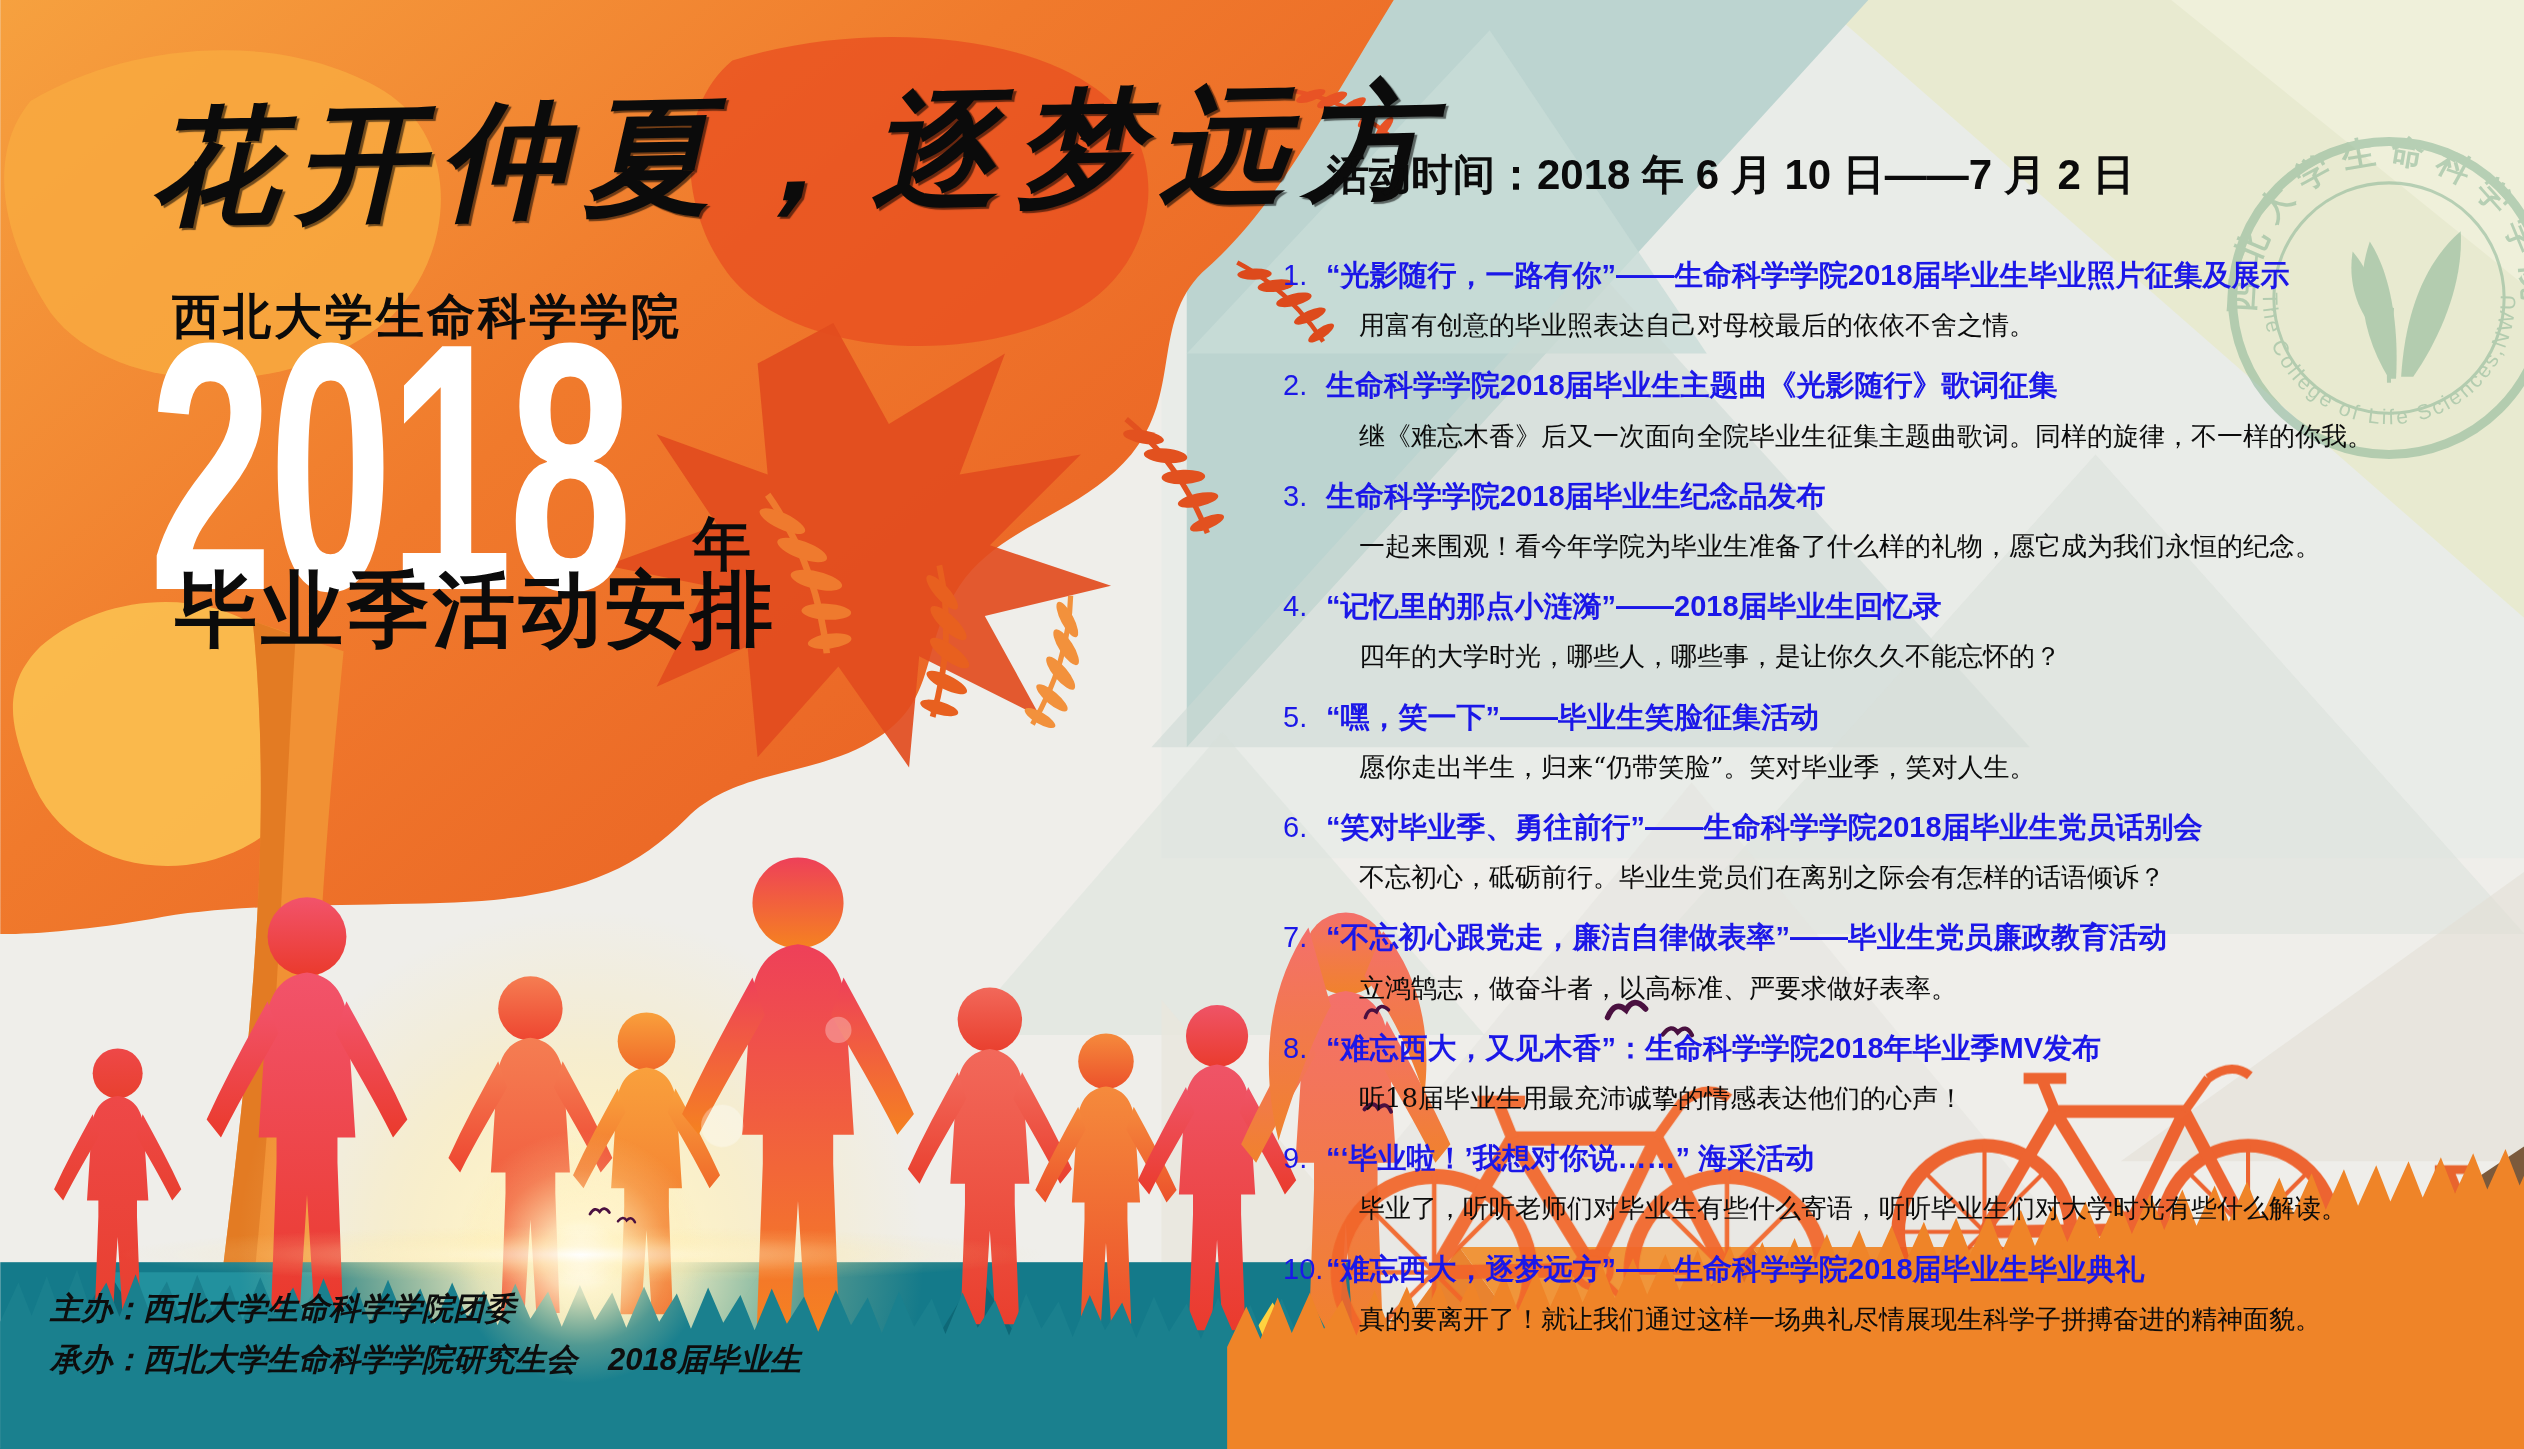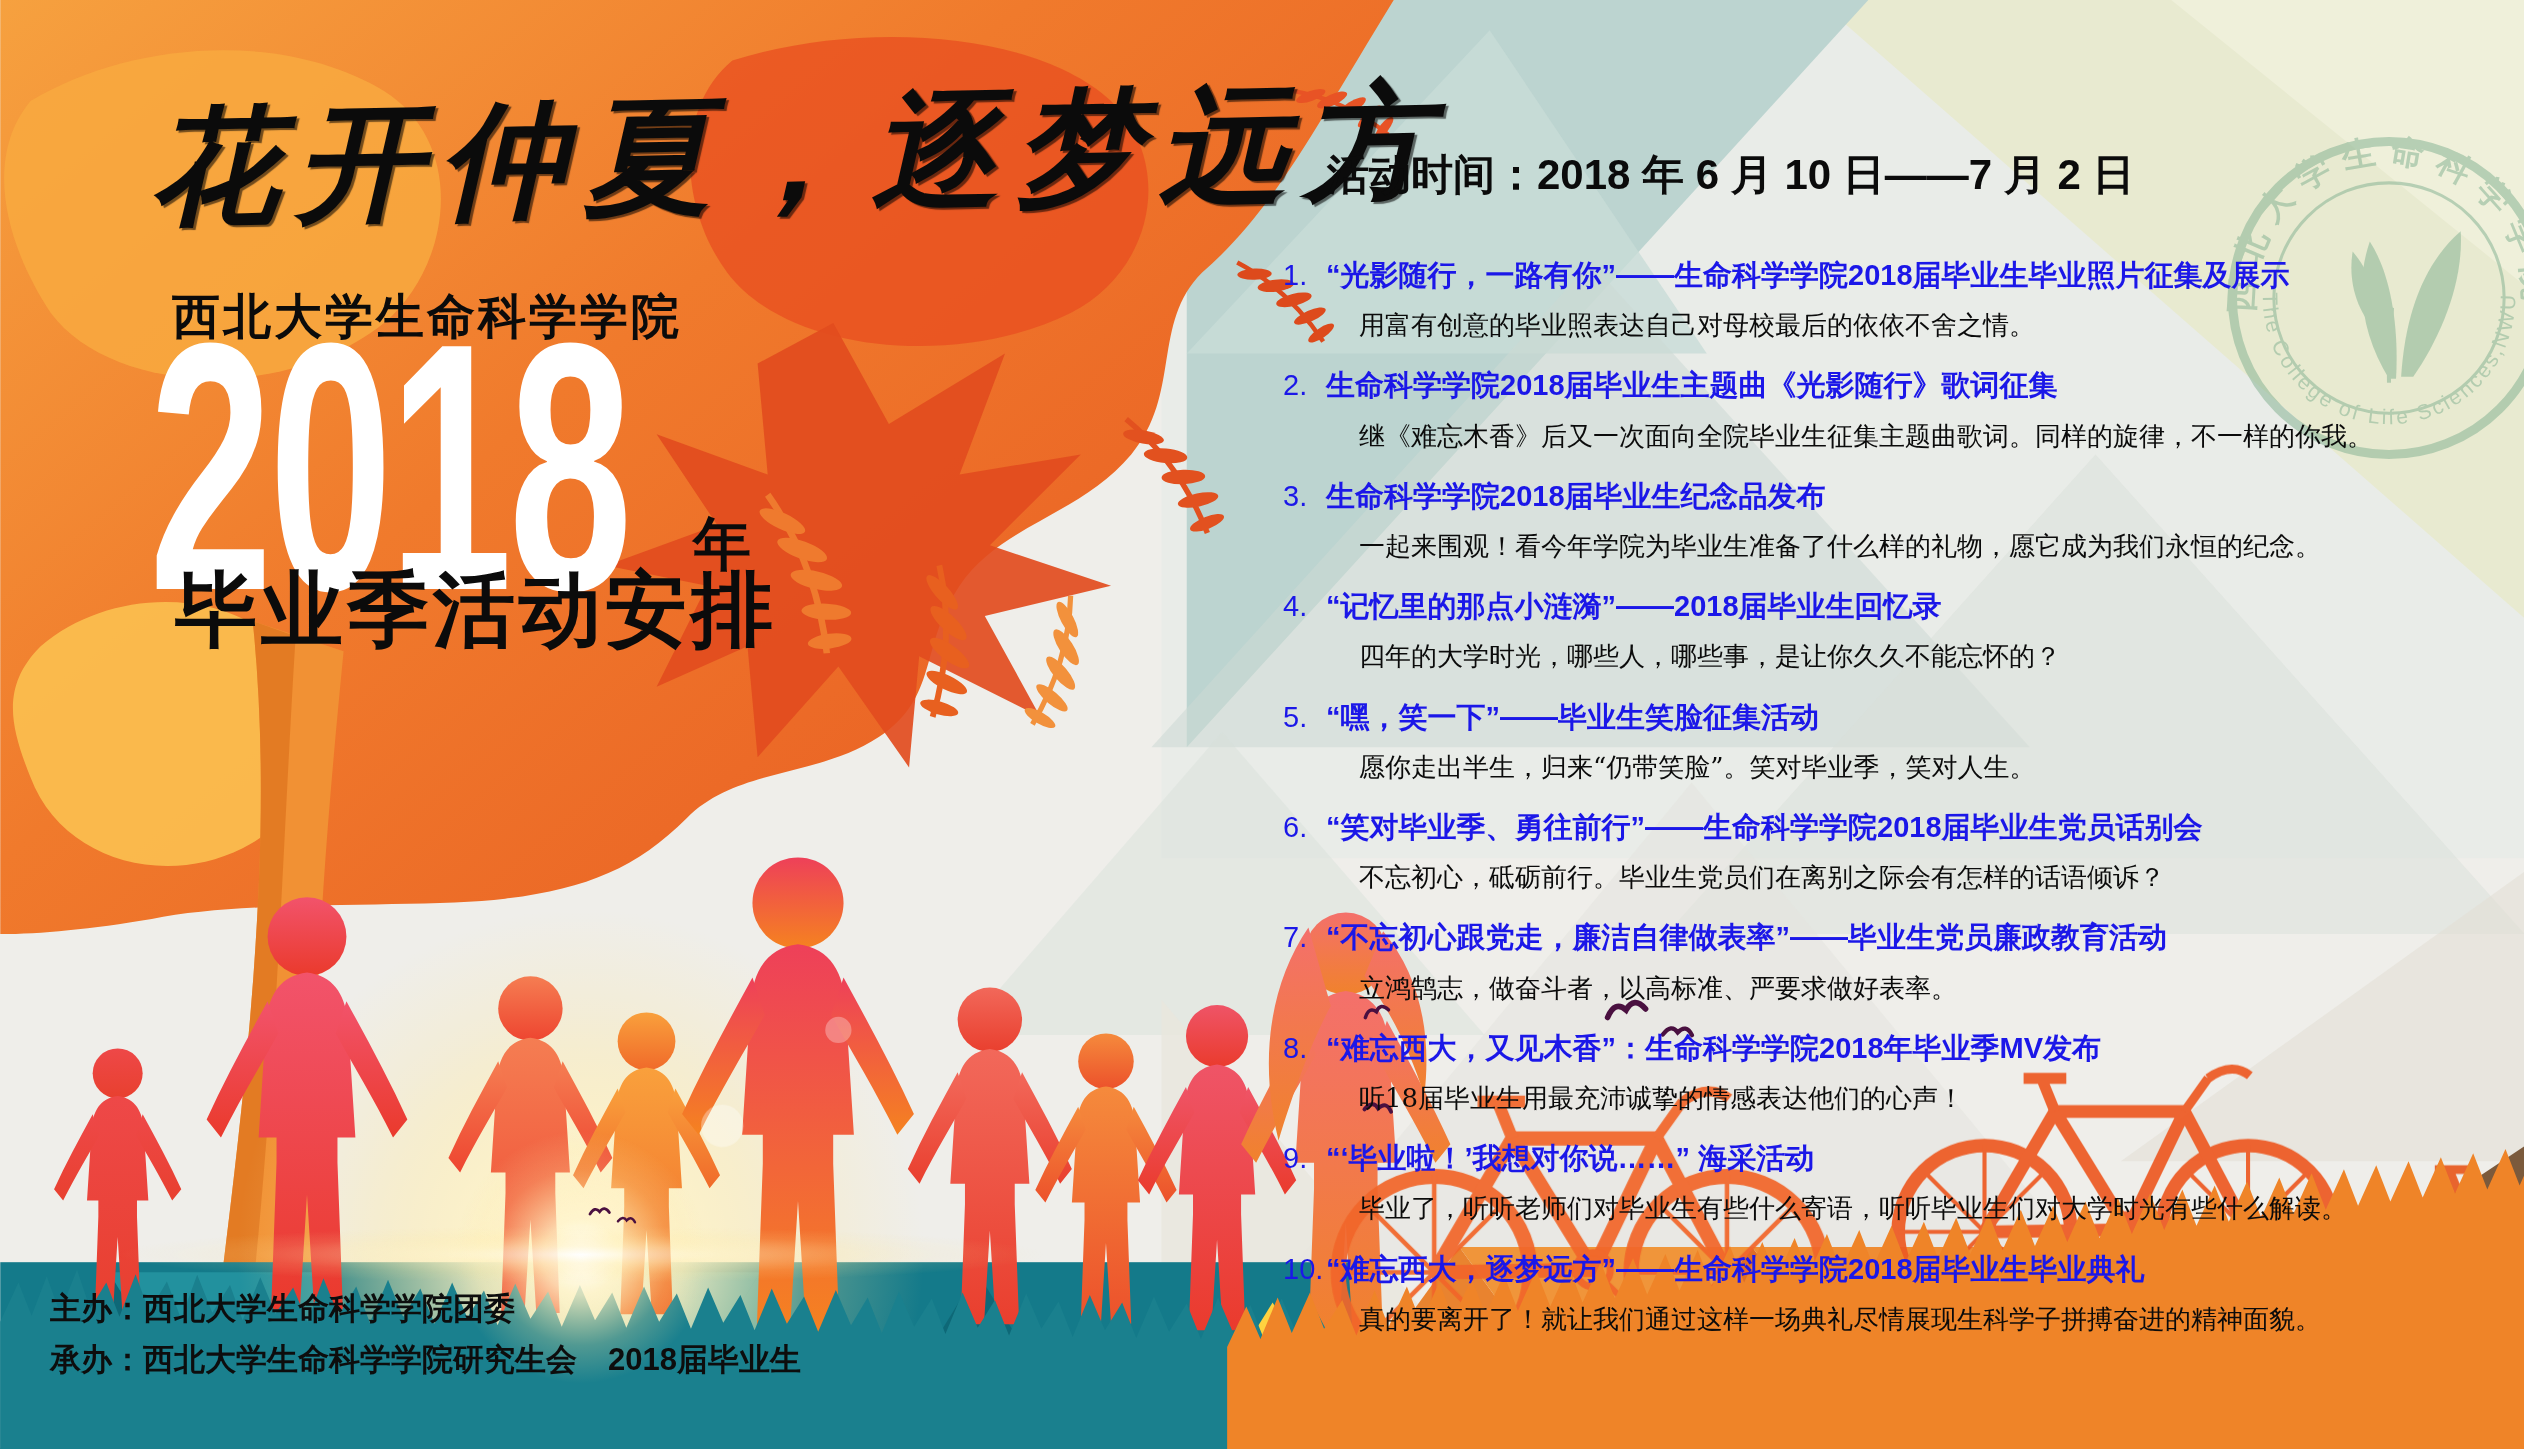--- a/index.html
+++ b/index.html
@@ -17,21 +17,21 @@
       transform:scaleX(.63);transform-origin:left top;line-height:1;white-space:nowrap;}
   .year-suffix{left:693px;top:506px;font-size:58px;font-weight:700;}
   .season-title{left:167px;top:556px;font-size:82px;font-weight:700;letter-spacing:4px;white-space:nowrap;margin-left:8px;}
   .right-col{left:1283px;top:147px;width:1399px;}
   .time-line{font-size:42px;font-weight:700;margin:0 0 57px 44px;white-space:nowrap;}
   .item{margin-bottom:31px;}
   .item-title{color:#1b17e8;font-size:29px;font-weight:700;line-height:1.08;margin-bottom:20px;white-space:nowrap;}
   .item-title .num{font-weight:400;display:inline-block;min-width:43px;}
   .item-desc{font-family:"DejaVu Serif",serif;font-size:26px;font-weight:500;line-height:1.08;
       padding-left:76px;white-space:nowrap;}
-  .organizers{left:50px;top:1283px;font-size:31px;font-weight:700;line-height:1.66;color:#0d0d0d;}
+  .organizers{left:50px;top:1283px;font-size:31px;font-weight:700;line-height:1.66;color:#0d0d0d;font-style:italic;}
   .organizers .indent{padding-left:87px;}
 </style>
 </head>
 <body>
 
 <div class="poster">
 
   <svg class="bg" width="2684" height="1449" viewBox="0 0 5315 2870">
     <defs>
       <linearGradient id="splashG" x1="0" y1="0" x2="1" y2="0.8">

